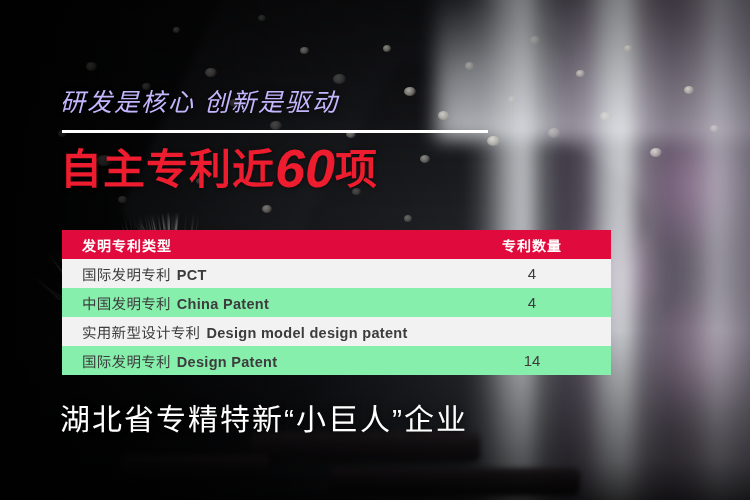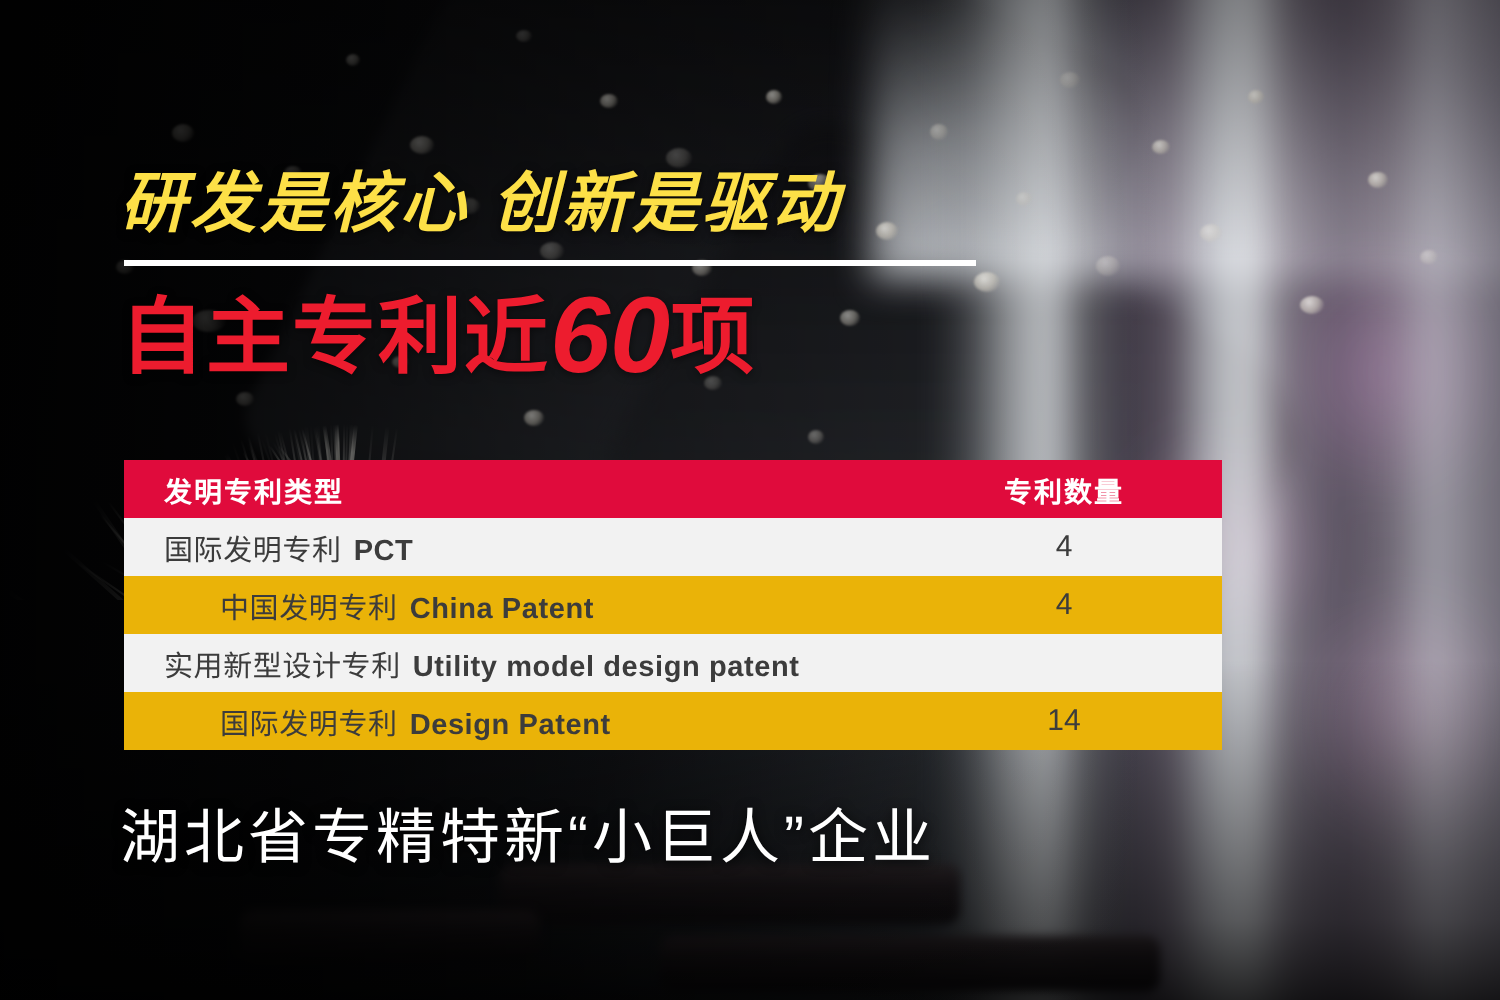--- a/index.html
+++ b/index.html
@@ -135,28 +135,27 @@
       linear-gradient(90deg, rgba(0,0,0,.88) 0%, rgba(0,0,0,.62) 22%, rgba(0,0,0,.28) 44%, rgba(0,0,0,.06) 62%, rgba(0,0,0,0) 78%),
       linear-gradient(180deg, rgba(0,0,0,.35) 0%, rgba(0,0,0,0) 26%, rgba(0,0,0,0) 66%, rgba(0,0,0,.55) 92%, rgba(0,0,0,.82) 100%);
   }
 
   
   .content { position: absolute; inset: 0; }
 
   .headline-1 {
     position: absolute;
     left: 60px; top: 82px;
-    font-size: 33px;
+    font-size: 25px;
     line-height: 40px;
-    color: #fde047;
+    color: #c4b5fd;
     font-style: italic;
     letter-spacing: 2px;
     white-space: nowrap;
     text-shadow: 0 1px 5px rgba(0,0,0,.75);
-    font-weight: bold;
   }
 
   .rule {
     position: absolute;
     left: 62px; top: 130px;
     width: 426px; height: 3px;
     background: #ffffff;
   }
 
   .headline-2 {
@@ -206,21 +205,21 @@
     font-weight: 700;
     letter-spacing: 1px;
     padding-right: 8px;
   }
   .t-row {
     display: flex;
     align-items: center;
     height: 29px;
   }
   .t-row.odd  { background: #F2F2F2; }
-  .t-row.even { background: #eab308; padding-left: 28px; }
+  .t-row.even { background: #86efac; }
   .t-row .c1 {
     flex: 1;
     padding-left: 20px;
     color: #3c3c3c;
     font-size: 14.5px;
     letter-spacing: .3px;
     white-space: nowrap;
     overflow: hidden;
   }
   .t-row .c1 .en { margin-left: 6px; font-weight: bold; }
@@ -423,21 +422,21 @@
       <div id="table-body">
           <div class="t-row odd">
             <div class="c1"><span>国际发明专利</span><span class="en">PCT</span></div>
             <div class="c2">4</div>
           </div>
           <div class="t-row even">
             <div class="c1"><span>中国发明专利</span><span class="en">China Patent</span></div>
             <div class="c2">4</div>
           </div>
           <div class="t-row odd">
-            <div class="c1"><span>实用新型设计专利</span><span class="en">Utility model design patent</span></div>
+            <div class="c1"><span>实用新型设计专利</span><span class="en">Design model design patent</span></div>
           </div>
           <div class="t-row even">
             <div class="c1"><span>国际发明专利</span><span class="en">Design Patent</span></div>
             <div class="c2">14</div>
           </div>
         </div>
     </div>
 
     <div class="headline-3">湖北省专精特新“小巨人”企业</div>
 

